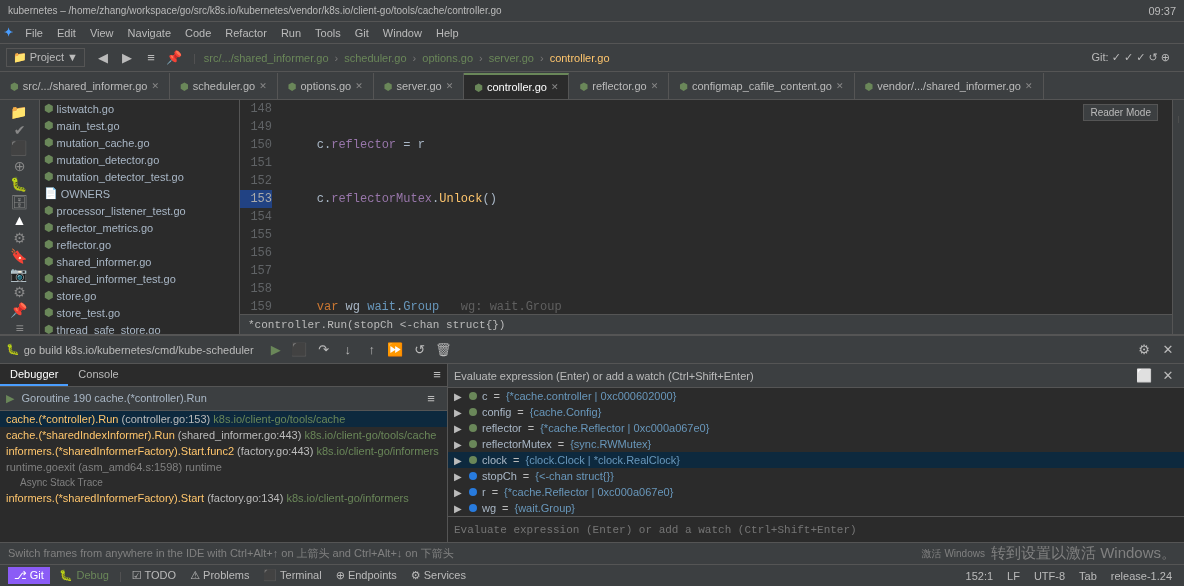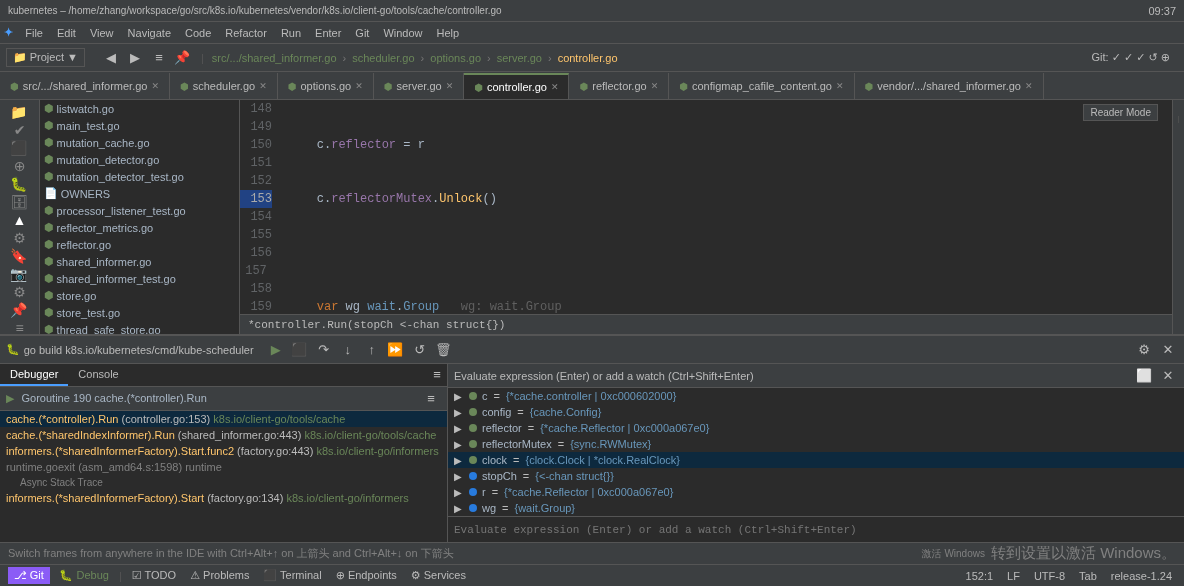--- a/index.html
+++ b/index.html
@@ -120,28 +120,28 @@
 
 <div id="menu-bar">
   <span style="color:#4a9eff; font-weight:bold; margin-right:4px;">✦</span>
   <span class="menu-item">File</span>
   <span class="menu-item">Edit</span>
   <span class="menu-item">View</span>
   <span class="menu-item">Navigate</span>
   <span class="menu-item">Code</span>
   <span class="menu-item">Refactor</span>
   <span class="menu-item">Run</span>
-  <span class="menu-item">Enter</span>
+  <span class="menu-item">Tools</span>
   <span class="menu-item">Git</span>
   <span class="menu-item">Window</span>
   <span class="menu-item">Help</span>
 </div>
 
 <div id="second-toolbar">
-  <span style="background:#3c3f41; padding:2px 6px; border:1px solid #555; font-size:11px; color:#bbb; margin-right:12px;">📁 Project ▼</span>
+  <span style="background:#3c3f41; padding:2px 6px; border:1px solid #555; font-size:11px; color:#bbb; margin-right:4px;">📁 Project ▼</span>
   <button class="tb-btn">◀</button>
   <button class="tb-btn">▶</button>
   <button class="tb-btn">≡</button>
   <button class="tb-btn">📌</button>
   <span style="color:#555; margin:0 4px;">|</span>
   <span class="breadcrumb-item">src/.../shared_informer.go</span>
   <span class="breadcrumb-sep">›</span>
   <span class="breadcrumb-item">scheduler.go</span>
   <span class="breadcrumb-sep">›</span>
   <span class="breadcrumb-item">options.go</span>
@@ -237,21 +237,21 @@
       <div id="line-numbers">
         <div style="height:18px; line-height:18px;">148</div>
         <div style="height:18px; line-height:18px;">149</div>
         <div style="height:18px; line-height:18px;">150</div>
         <div style="height:18px; line-height:18px;">151</div>
         <div style="height:18px; line-height:18px;">152</div>
         <div style="height:18px; line-height:18px; background:#214283; color:#aaa;">153</div>
         <div style="height:18px; line-height:18px;">154</div>
         <div style="height:18px; line-height:18px;">155</div>
         <div style="height:18px; line-height:18px;">156</div>
-        <div style="height:18px; line-height:18px;text-align:center;">157</div>
+        <div style="height:18px; line-height:18px;">157</div>
         <div style="height:18px; line-height:18px;">158</div>
         <div style="height:18px; line-height:18px;">159</div>
 
       </div>
       <div id="code-content">
         <div class="line"><span class="var">    c</span><span style="color:#a9b7c6;">.</span><span class="field">reflector</span><span style="color:#a9b7c6;"> = r</span></div>
         <div class="line"><span class="var">    c</span><span style="color:#a9b7c6;">.</span><span class="field">reflectorMutex</span><span style="color:#a9b7c6;">.</span><span class="method">Unlock</span><span style="color:#a9b7c6;">()</span></div>
         <div class="line"></div>
         <div class="line"><span class="kw">    var </span><span class="var">wg </span><span class="type">wait</span><span style="color:#a9b7c6;">.</span><span class="type">Group</span><span style="color:#606060;">   wg: wait.Group</span></div>
         

